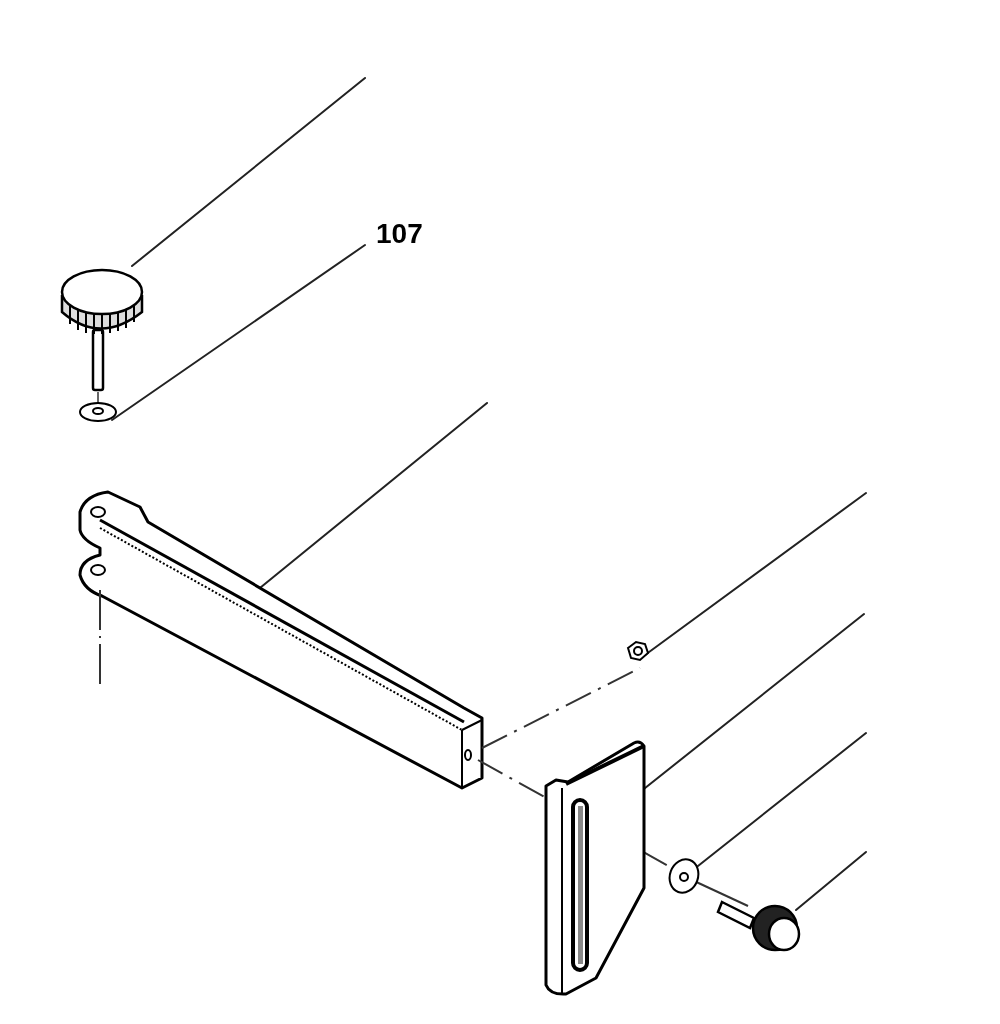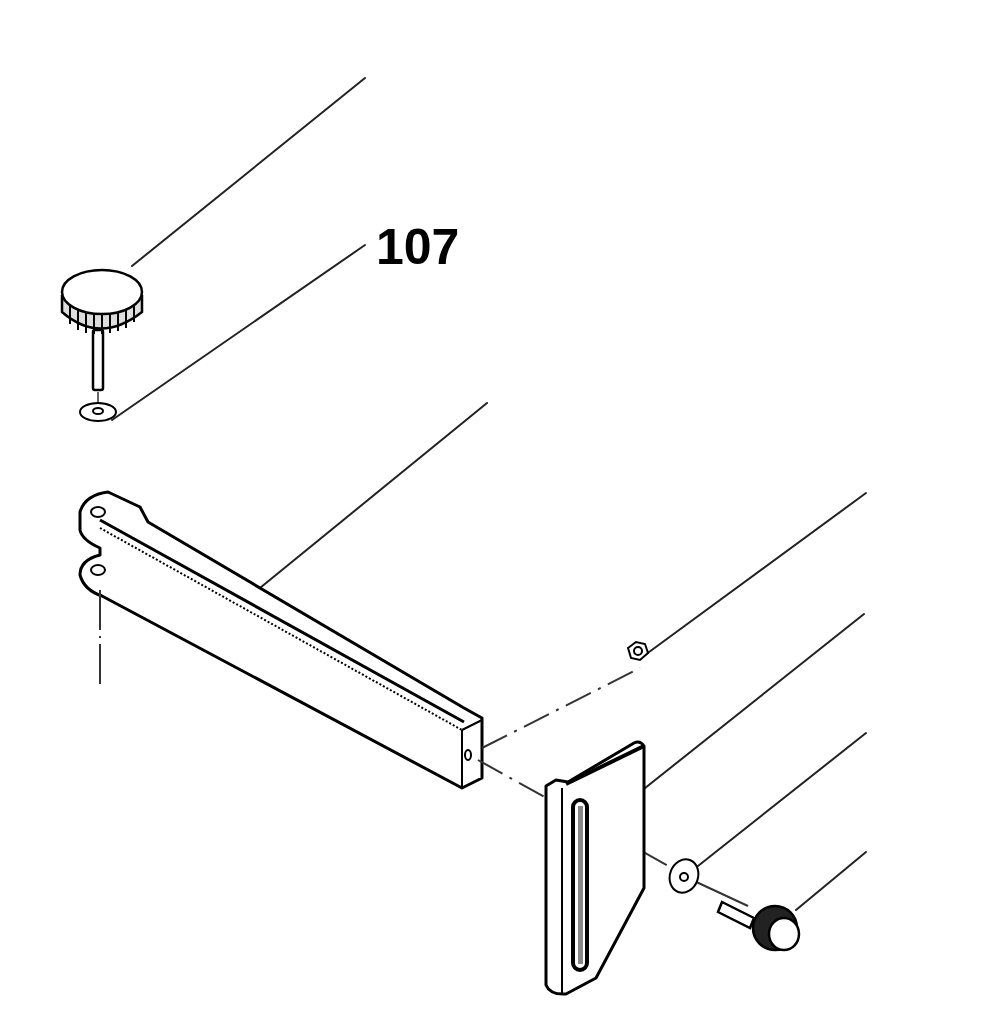--- a/index.html
+++ b/index.html
@@ -1,18 +1,18 @@
 <!DOCTYPE html>
 <html><head>
 <meta charset="utf-8">
 <style>
   html, body { margin: 0; padding: 0; background: #ffffff; }
   body { width: 1000px; height: 1024px; position: relative; overflow: hidden; font-family: "Liberation Sans", sans-serif; }
   #diagram { position: absolute; left: 0; top: 0; width: 1000px; height: 1024px; }
-  .callout-label { position: absolute; font-family: "Liberation Sans", sans-serif; font-weight: bold; font-size: 50px; color: #000; letter-spacing: 0px; }
+  .callout-label { position: absolute; font-family: "Liberation Sans", sans-serif; font-weight: bold; font-size: 28px; color: #000; letter-spacing: 0px; }
 </style>
 </head>
 <body>
 
 <div id="diagram">
   <svg width="1000" height="1024" viewBox="0 0 1000 1024" xmlns="http://www.w3.org/2000/svg">
     <g stroke="#222" stroke-width="2" fill="none" stroke-linecap="round">
 
       <line x1="365" y1="78" x2="132" y2="266"></line>
       <line x1="365" y1="245" x2="112" y2="420"></line>

